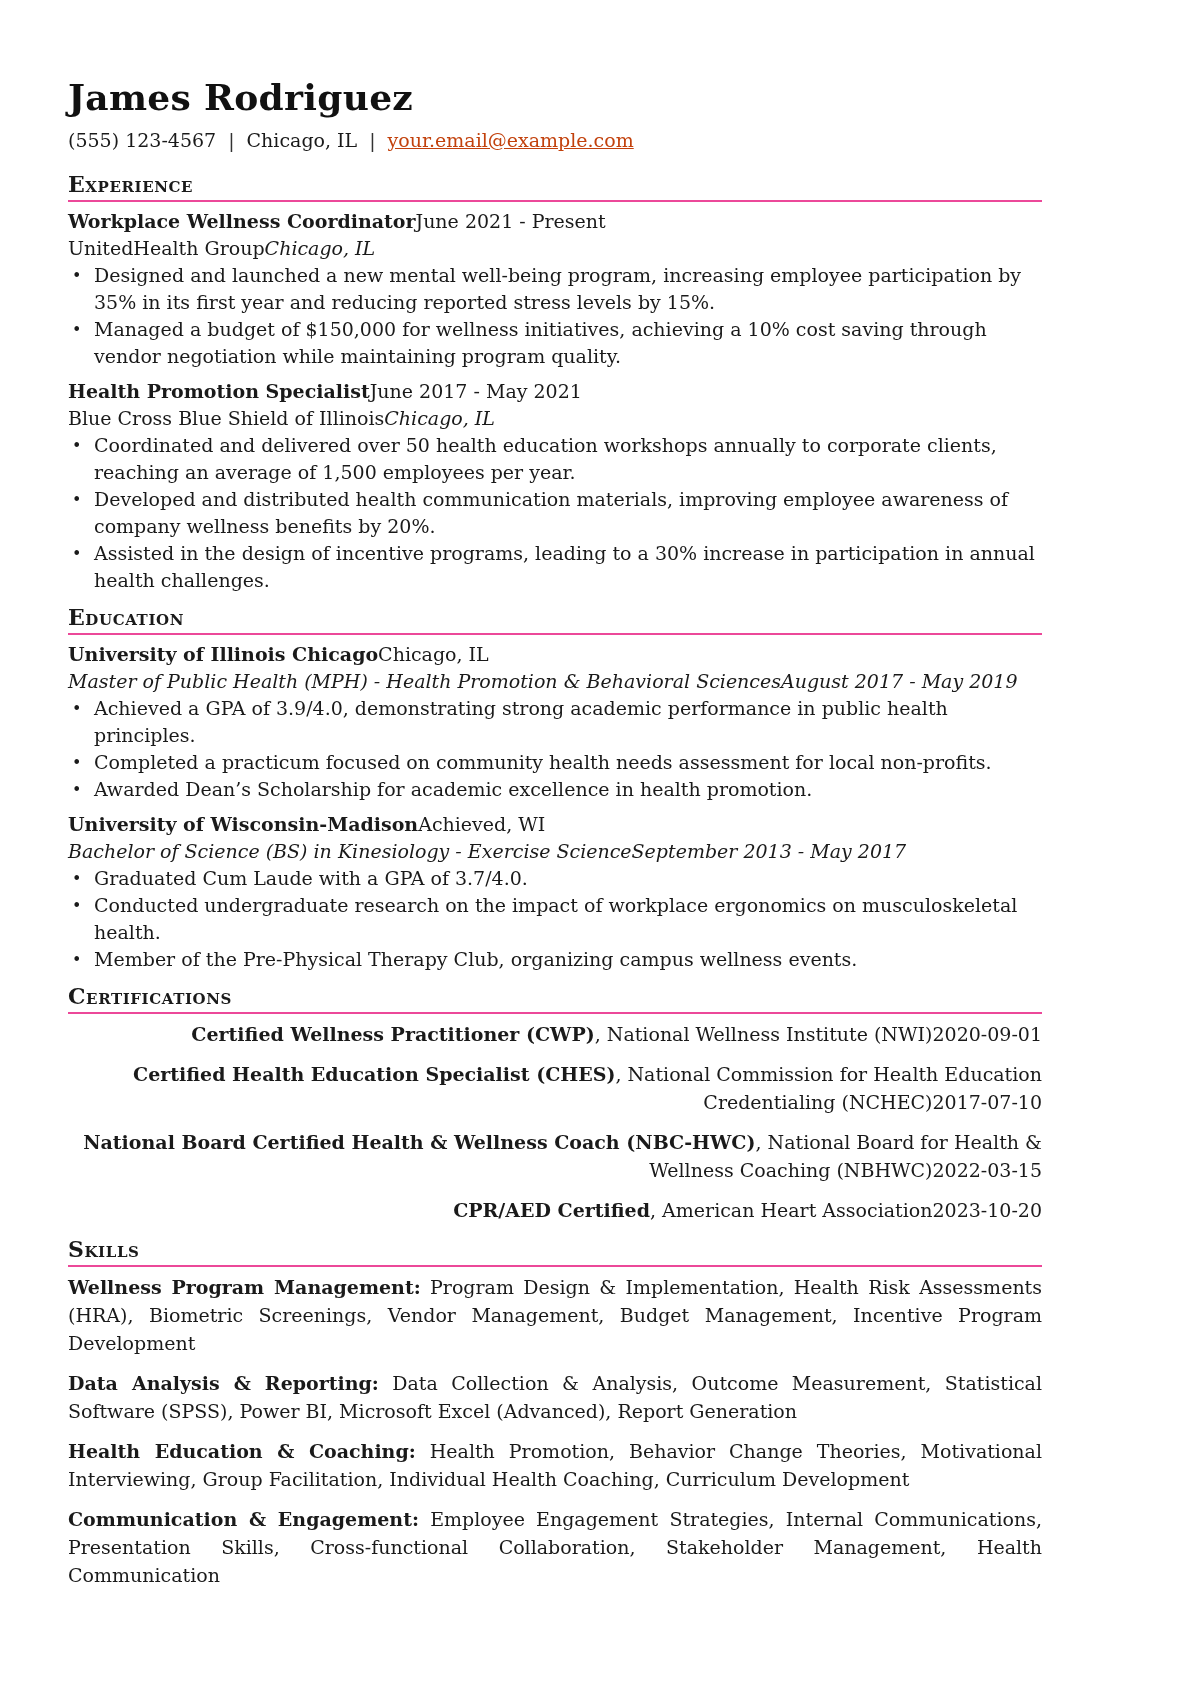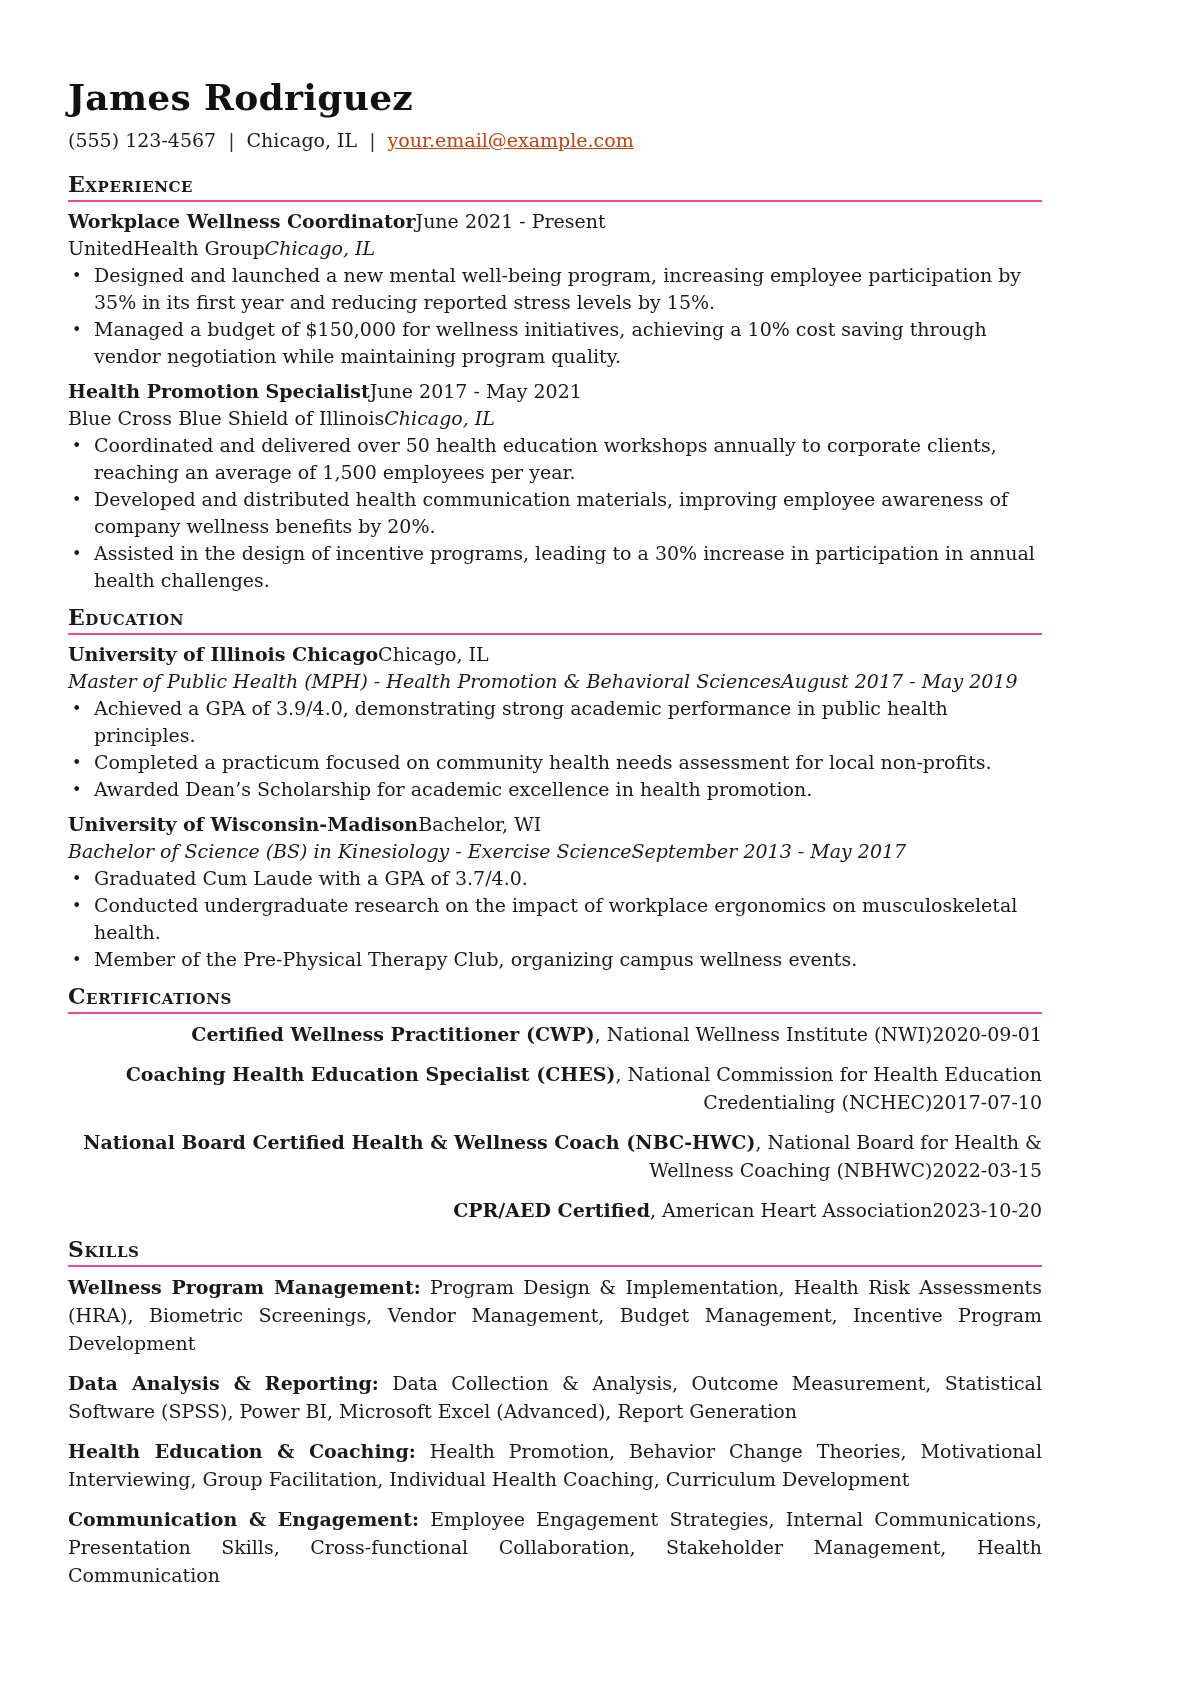--- a/index.html
+++ b/index.html
@@ -100,21 +100,21 @@
       <ul>
         <li>Achieved a GPA of 3.9/4.0, demonstrating strong academic performance in public health principles.</li>
         <li>Completed a practicum focused on community health needs assessment for local non-profits.</li>
         <li>Awarded Dean’s Scholarship for academic excellence in health promotion.</li>
       </ul>
     </div>
 
     <div class="entry">
       <div class="row">
         <span class="bold">University of Wisconsin-Madison</span>
-        <span>Bachelor, WI</span>
+        <span>Achieved, WI</span>
       </div>
       <div class="row">
         <span class="italic">Bachelor of Science (BS) in Kinesiology - Exercise Science</span>
         <span class="italic">September 2013 - May 2017</span>
       </div>
       <ul>
         <li>Graduated Cum Laude with a GPA of 3.7/4.0.</li>
         <li>Conducted undergraduate research on the impact of workplace ergonomics on musculoskeletal health.</li>
         <li>Member of the Pre-Physical Therapy Club, organizing campus wellness events.</li>
       </ul>
@@ -122,21 +122,21 @@
   </div>
 
   <div class="section">
     <div class="section-title">Certifications</div>
 
     <div class="cert">
       <span class="bold">Certified Wellness Practitioner (CWP)</span><span>, National Wellness Institute (NWI)</span>
       <span class="date">2020-09-01</span>
     </div>
     <div class="cert">
-      <span class="bold">Coaching Health Education Specialist (CHES)</span><span>, National Commission for Health Education Credentialing (NCHEC)</span>
+      <span class="bold">Certified Health Education Specialist (CHES)</span><span>, National Commission for Health Education Credentialing (NCHEC)</span>
       <span class="date">2017-07-10</span>
     </div>
     <div class="cert">
       <span class="bold">National Board Certified Health &amp; Wellness Coach (NBC-HWC)</span><span>, National Board for Health &amp; Wellness Coaching (NBHWC)</span>
       <span class="date">2022-03-15</span>
     </div>
     <div class="cert">
       <span class="bold">CPR/AED Certified</span><span>, American Heart Association</span>
       <span class="date">2023-10-20</span>
     </div>

